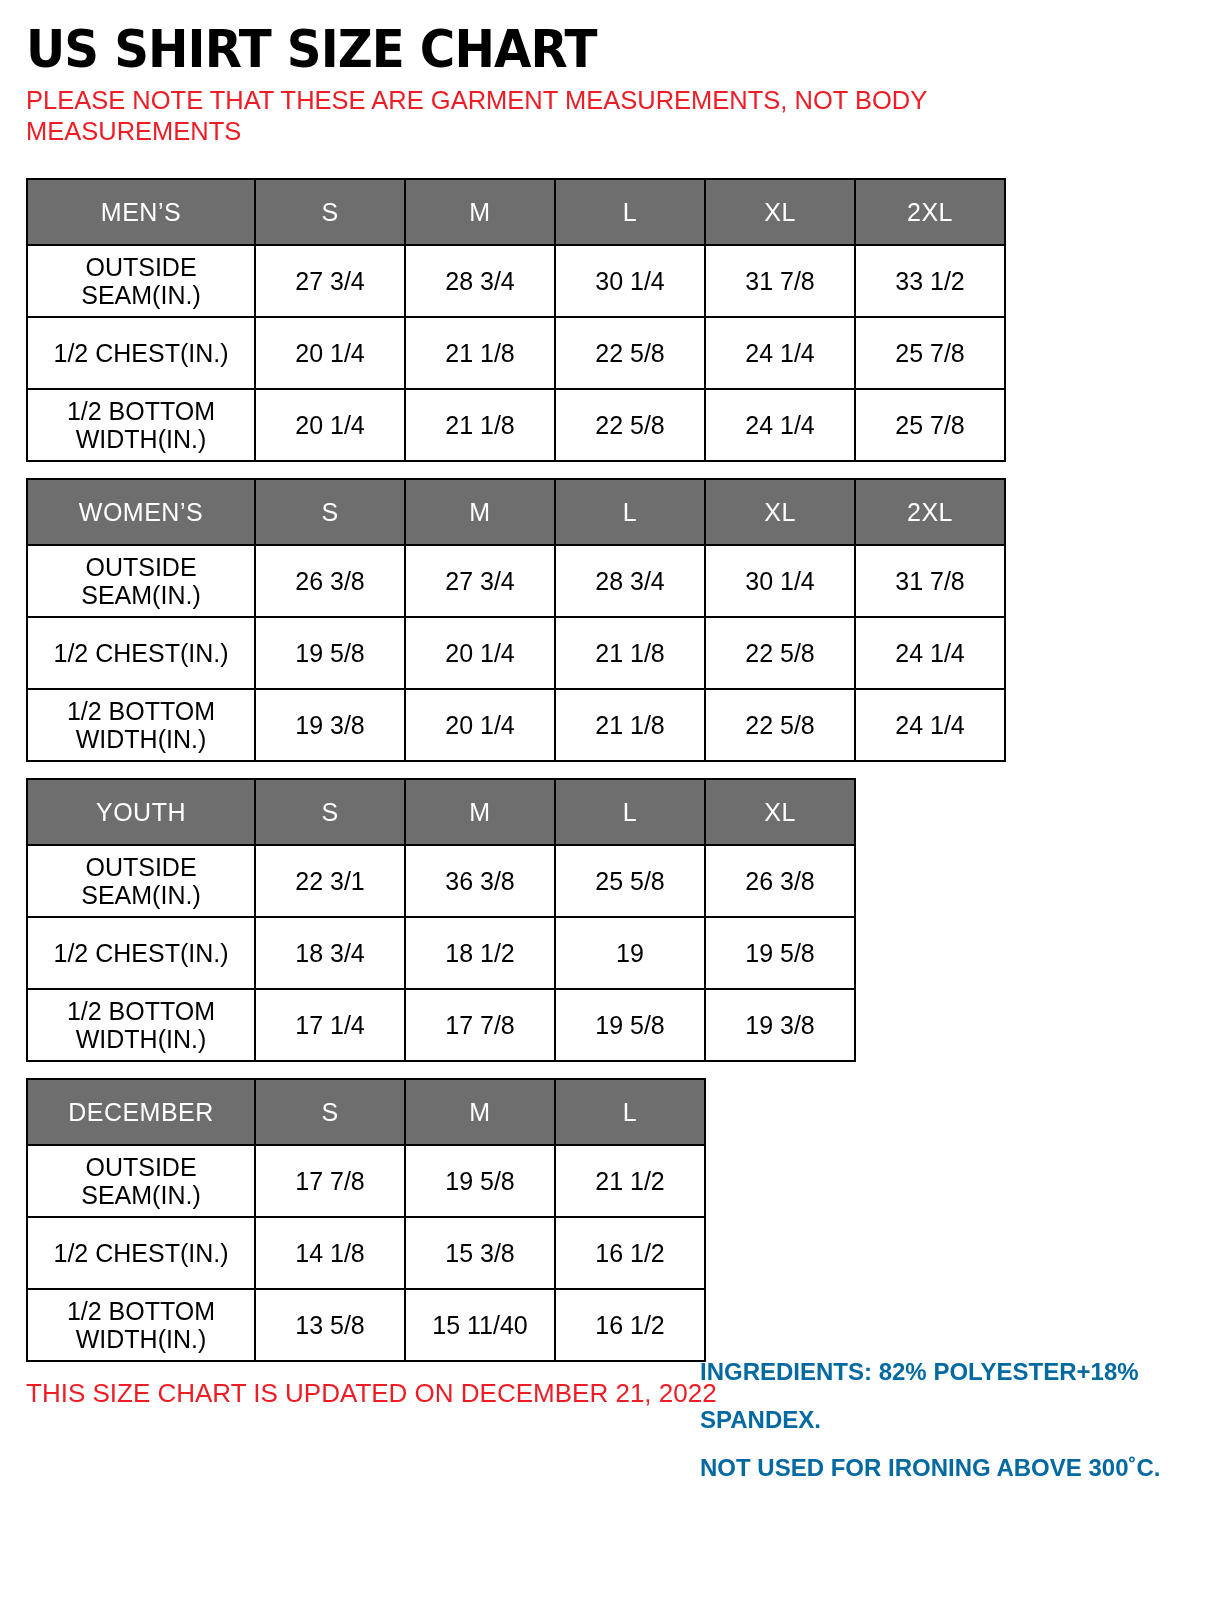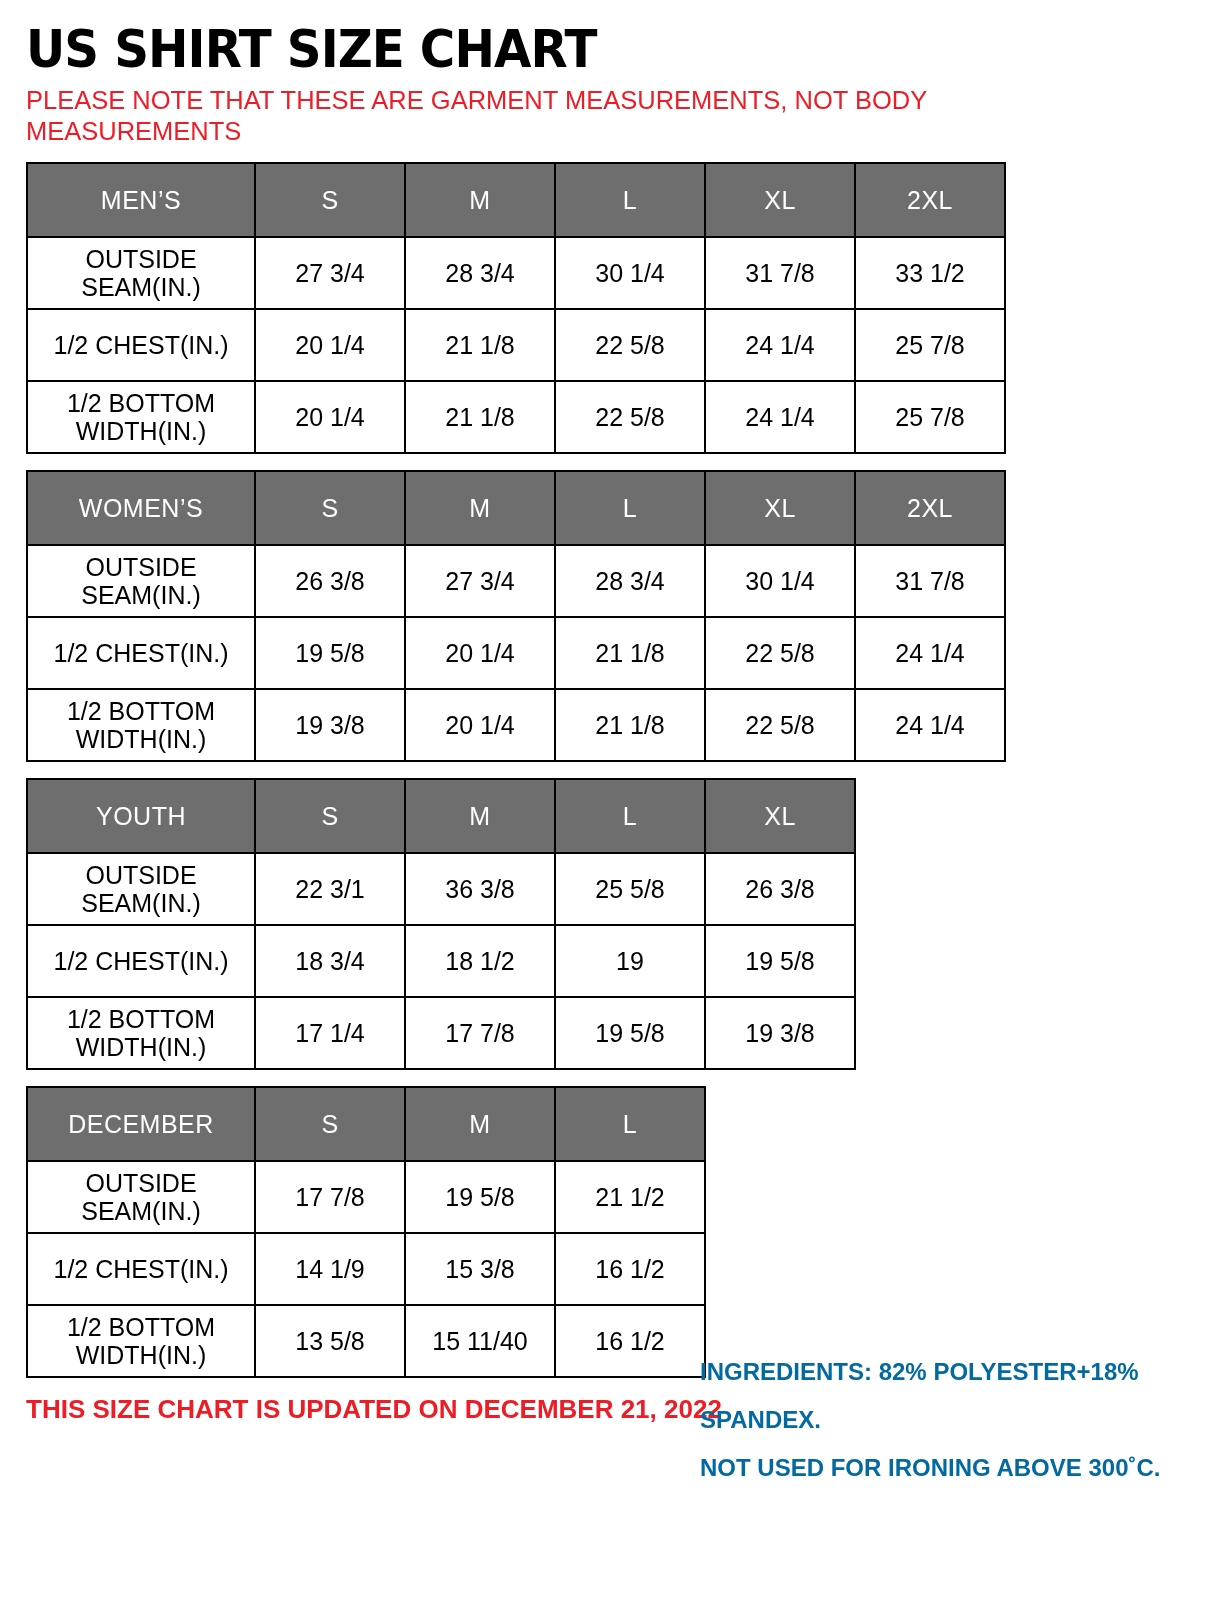--- a/index.html
+++ b/index.html
@@ -27,21 +27,21 @@
     line-height: 1.05;
     margin: 0 0 8px 0;
     font-family: "DejaVu Sans", "Liberation Sans", sans-serif;
     transform: scaleX(0.93);
     transform-origin: left center;
   }
   .note {
     color: #ee1c25;
     font-size: 25.5px;
     line-height: 1.25;
-    margin: 0 0 14px 0;
+    margin: 0 0 30px 0;
     max-width: 1120px;
   }
   table.size-table {
     border-collapse: collapse;
     table-layout: fixed;
     margin-bottom: 16px;
   }
   table.size-table td, table.size-table th {
     border: 2px solid #000;
     text-align: center;
@@ -50,21 +50,21 @@
     font-weight: normal;
     padding: 6px 2px;
     height: 72px;
     box-sizing: border-box;
     line-height: 1.15;
   }
   table.size-table thead td {
     background: #6e6e6e;
     color: #ffffff;
     letter-spacing: 0.5px;
-    height: 74px;
+    height: 66px;
   }
   .row-label {
     font-size: 25px;
     line-height: 1.15;
   }
   .col-label { width: 228px; }
   .col-val { width: 150px; }
 
   .ingredients {
     position: absolute;
@@ -72,21 +72,21 @@
     top: 1348px;
     color: #0369a1;
     font-size: 24px;
     font-weight: bold;
     line-height: 2.0;
     font-family: "Liberation Sans", sans-serif;
   }
   .footer-note {
     color: #ee1c25;
     font-size: 26px;
-    font-weight: bold;
+    font-weight: normal;
     margin-top: 6px;
     padding-left: 26px;
   }
 </style>
 </head>
 <body>
 
 <div class="page">
 
   <h1 class="main-title">US SHIRT SIZE CHART</h1>
@@ -217,21 +217,21 @@
     </thead>
     <tbody>
       <tr>
         <td class="row-label">OUTSIDE SEAM(IN.)</td>
         <td>17 7/8</td>
         <td>19 5/8</td>
         <td>21 1/2</td>
       </tr>
       <tr>
         <td class="row-label">1/2 CHEST(IN.)</td>
-        <td>14 1/9</td>
+        <td>14 1/8</td>
         <td>15 3/8</td>
         <td>16 1/2</td>
       </tr>
       <tr>
         <td class="row-label">1/2 BOTTOM WIDTH(IN.)</td>
         <td>13 5/8</td>
         <td>15 11/40</td>
         <td>16 1/2</td>
       </tr>
     </tbody>

